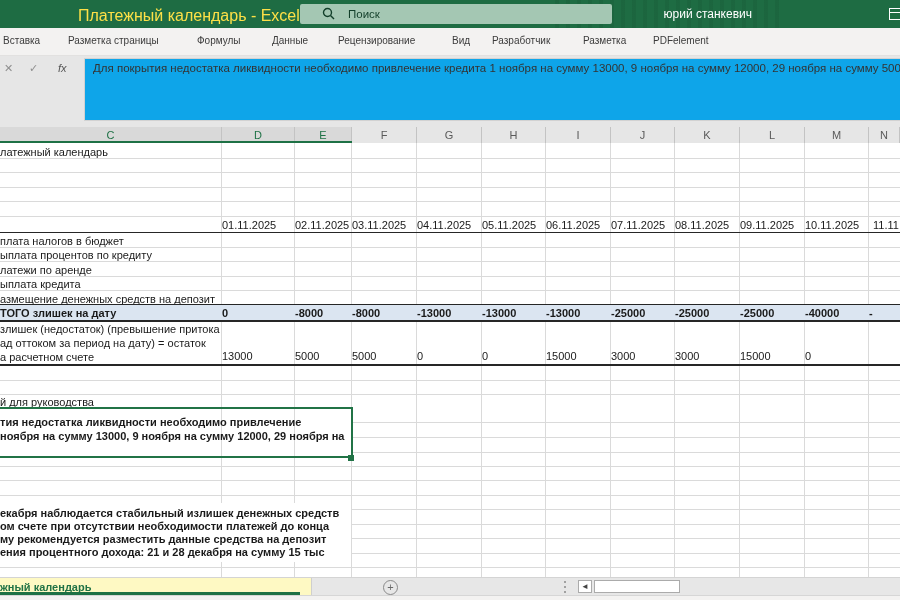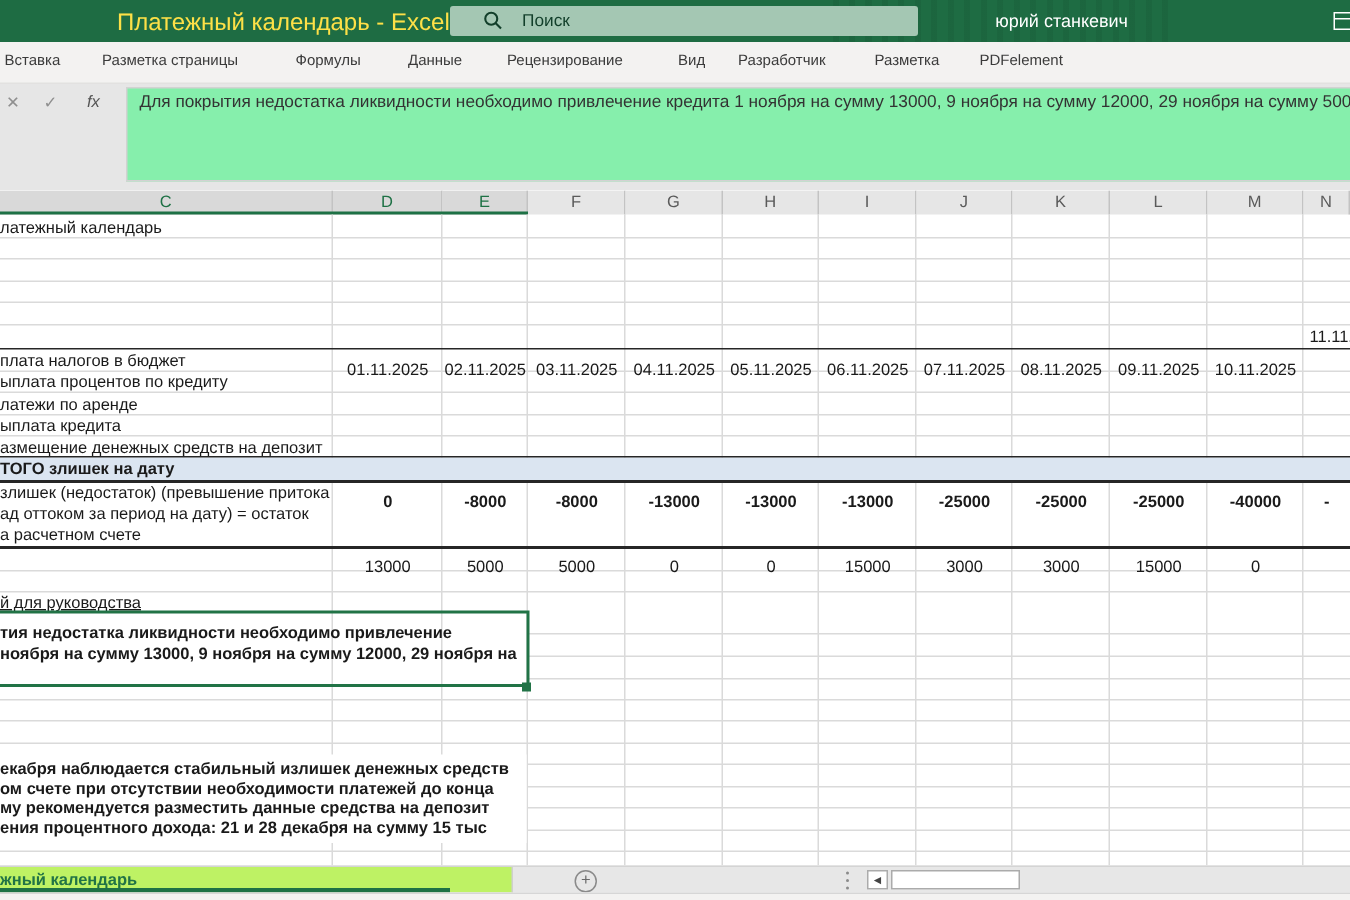--- a/index.html
+++ b/index.html
@@ -22,46 +22,46 @@
   .winicon{position:absolute;left:889px;top:8px;width:14px;height:12px;border:1.5px solid #fff;box-sizing:border-box;}
   .winicon:after{content:"";position:absolute;left:0;top:2.5px;width:100%;height:1.5px;background:#fff;}
 
   
   .ribbon{position:absolute;left:0;top:28px;width:900px;height:28px;background:#f3f2f1;border-bottom:1px solid #e2e1e0;box-sizing:border-box;}
   .rtab{position:absolute;top:7px;font-size:10px;color:#3b3b3b;white-space:nowrap;cursor:default;}
 
   
   .fbarzone{position:absolute;left:0;top:56px;width:900px;height:71px;background:#e6e6e6;}
   .fx-ico{position:absolute;top:6px;font-size:11px;color:#8f8f8f;}
-  .fpanel{position:absolute;left:84px;top:2px;width:816px;height:63px;background:#86efac;
+  .fpanel{position:absolute;left:84px;top:2px;width:816px;height:63px;background:#0ea5e9;
           border:1px solid #d2d2d2;border-right:none;box-sizing:border-box;overflow:hidden;}
   .ftext{position:absolute;left:8px;top:3px;font-size:11.5px;color:#333;white-space:nowrap;}
 
   
   .sheet{position:absolute;left:0;top:127px;width:900px;height:450px;background:#fff;overflow:hidden;}
   .chead{position:absolute;top:0;height:16px;background:#e6e6e6;border-right:1px solid #c3c3c3;
          box-sizing:border-box;font-size:11px;color:#5a5a5a;text-align:center;line-height:16px;}
   .chead.sel{background:#d9d9d9;color:#1e7145;}
   .selline{position:absolute;left:0;top:14px;width:352px;height:2px;background:#1e7145;}
   .gv{position:absolute;top:16px;height:434px;width:1px;background:#dadada;}
   .gh{position:absolute;left:0;width:900px;height:1px;background:#dadada;}
   .gh.r{left:352px;width:548px;}
   .cell{position:absolute;font-size:11px;color:#1a1a1a;white-space:nowrap;overflow:hidden;height:14px;line-height:14px;}
-  .num{text-align:center;padding-right:0;box-sizing:border-box;margin-top:22px;}
+  .num{text-align:left;padding-right:0;box-sizing:border-box;}
   .bold{font-weight:bold;}
   .darkline{position:absolute;left:0;width:900px;background:#262626;}
   .totalband{position:absolute;left:0;top:178px;width:900px;height:15px;background:#dbe5f1;}
   .cover{position:absolute;background:#fff;}
   .notebox{position:absolute;left:-3px;top:280px;width:356px;height:51px;border:2px solid #217346;box-sizing:border-box;}
   .handle{position:absolute;left:348px;top:328px;width:6px;height:6px;background:#217346;}
   .underline{text-decoration:underline;}
 
   
   .tabstrip{position:absolute;left:0;top:577px;width:900px;height:18px;background:#e7e7e7;border-top:1px solid #d4d4d4;box-sizing:border-box;}
-  .activetab{position:absolute;left:0;top:0;width:342px;height:17px;background:#bef264;border-right:1px solid #cfcfcf;box-sizing:border-box;}
+  .activetab{position:absolute;left:0;top:0;width:312px;height:17px;background:#fef9c3;border-right:1px solid #cfcfcf;box-sizing:border-box;}
   .activetab .lbl{position:absolute;left:0;top:3px;font-size:11px;font-weight:bold;color:#217346;white-space:nowrap;}
   .tabgreen{position:absolute;left:0;top:14px;width:300px;height:3px;background:#1e7145;}
   .plusbtn{position:absolute;left:383px;top:2px;width:13px;height:13px;border:1px solid #8a8a8a;border-radius:50%;
            color:#6a6a6a;font-size:11px;line-height:12px;text-align:center;}
   .dots{position:absolute;left:564px;top:3px;width:3px;height:12px;display:flex;flex-direction:column;justify-content:space-between;}
   .dots i{width:2px;height:2px;background:#8a8a8a;border-radius:50%;}
   .sc-left{position:absolute;left:578px;top:2px;width:14px;height:13px;background:#fff;border:1px solid #ababab;
            box-sizing:border-box;font-size:8px;line-height:11px;text-align:center;color:#444;}
   .sc-thumb{position:absolute;left:594px;top:2px;width:86px;height:13px;background:#fff;border:1px solid #ababab;box-sizing:border-box;}
   .statusbar{position:absolute;left:0;top:595px;width:900px;height:5px;background:#f3f2f1;border-top:1px solid #d6d6d6;box-sizing:border-box;}

